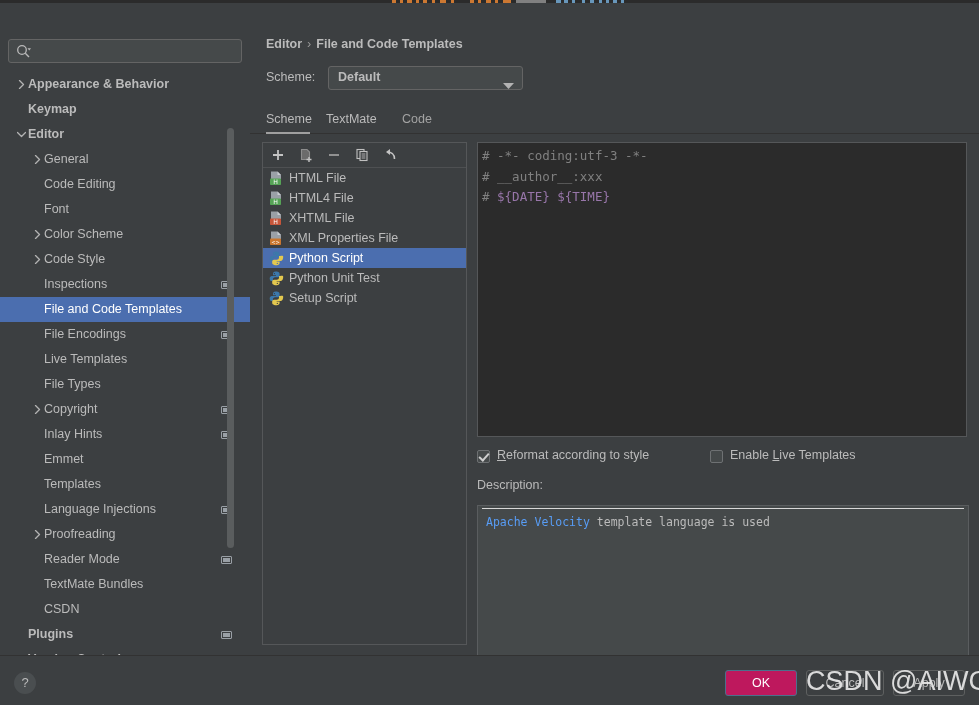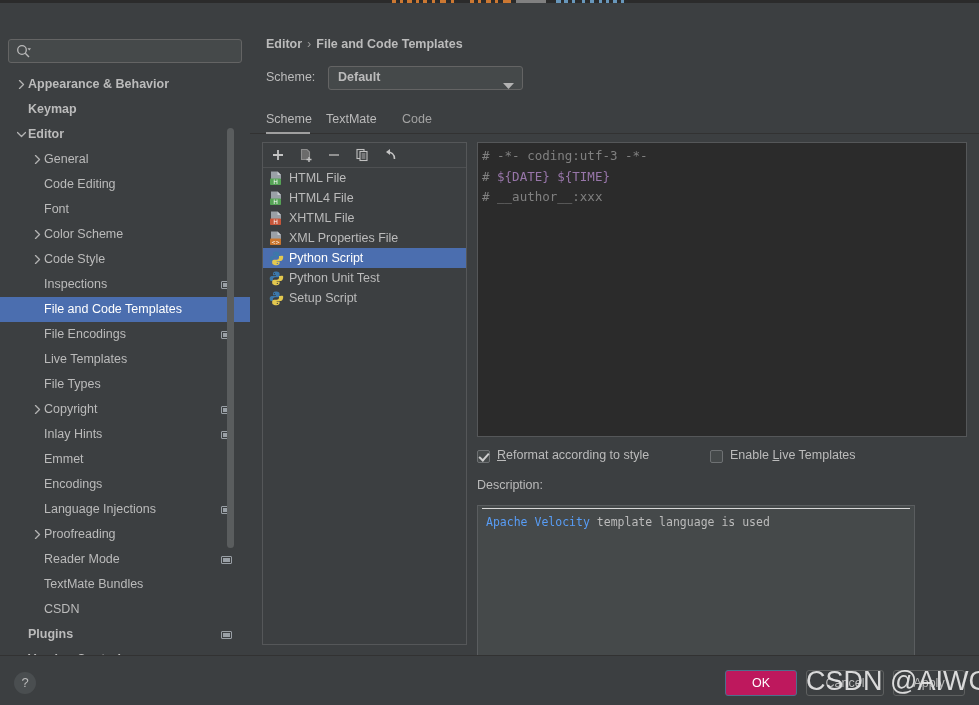--- a/index.html
+++ b/index.html
@@ -206,21 +206,21 @@
     position: absolute; top: 0px; font-size: 12.5px; color: #bbbbbb;
     white-space: nowrap;
   }
   .cb-lbl u { text-decoration: underline; }
 
   .desc-label {
     position: absolute; left: 227px; top: 448px;
     font-size: 12.5px; color: #bbbbbb;
   }
   .desc-panel {
-    position: absolute; left: 227px; top: 475px; width: 438px; height: 170px;
+    position: absolute; left: 227px; top: 475px; width: 492px; height: 170px;
     background: #45494a; border: 1px solid #5a5d5f;
   }
   .desc-panel .topline {
     position: absolute; left: 4px; top: 2px; right: 4px; height: 1px;
     background: #d8d8d8;
   }
   .desc-text {
     position: absolute; left: 8px; top: 8px; right: 6px;
     font-family: "DejaVu Sans Mono", monospace;
     font-size: 11.5px; color: #bbbbbb; line-height: 16px;
@@ -396,21 +396,21 @@
           <div class="cfg-ind"></div>
         </div>
         <div class="tree-item">
           <div class="lbl" style="left: 44px;">Inlay Hints</div>
           <div class="cfg-ind"></div>
         </div>
         <div class="tree-item">
           <div class="lbl" style="left: 44px;">Emmet</div>
         </div>
         <div class="tree-item">
-          <div class="lbl" style="left: 44px;">Encodings</div>
+          <div class="lbl" style="left: 44px;">Templates</div>
         </div>
         <div class="tree-item">
           <div class="lbl" style="left: 44px;">Language Injections</div>
           <div class="cfg-ind"></div>
         </div>
         <div class="tree-item">
           <div class="arrow" style="left: 30px;">
             <svg width="9" height="9" viewBox="0 0 9 9">
               <path d="M2.5,0.5 L6.5,4.5 L2.5,8.5" stroke="#b3b3b3" stroke-width="1.3" fill="none" stroke-linecap="round" stroke-linejoin="round"></path>
             </svg>
@@ -542,21 +542,21 @@
                 <path d="M12.1,5.9 L11.0,5.9 L11.0,7.4 C11.0,8.7 9.9,9.7 8.7,9.7 L6.0,9.7 C5.0,9.7 4.2,10.5 4.2,11.5 L4.2,13.1 C4.2,14.1 5.1,14.7 6.1,15.0 C7.3,15.3 8.5,15.4 9.7,15.0 C10.7,14.7 11.6,14.2 11.6,13.1 L11.6,11.6 L8.6,11.6 L8.6,11.0 L12.7,11.0 C14.0,11.0 14.5,10.1 14.9,8.8 C15.3,7.4 15.3,6.1 14.9,5.9 C14.1,5.6 13.1,5.9 12.1,5.9 Z M9.3,12.7 C9.7,12.7 10.0,13.0 10.0,13.4 C10.0,13.7 9.7,14.0 9.3,14.0 C9.0,14.0 8.7,13.7 8.7,13.4 C8.7,13.0 9.0,12.7 9.3,12.7 Z" fill="#e3c84f"></path>
               </svg></div><span>Python Unit Test</span></div>
           <div class="tpl-item"><div class="tpl-icon"><svg width="16" height="16" viewBox="0 0 16 16">
                 <path d="M7.8,1.5 C5.4,1.5 5.0,2.6 5.0,3.8 L5.0,5.3 L8.0,5.3 L8.0,5.9 L3.9,5.9 C2.6,5.9 1.7,6.8 1.7,8.4 C1.7,10.0 2.5,11.0 3.8,11.0 L4.9,11.0 L4.9,9.4 C4.9,8.2 5.9,7.2 7.1,7.2 L9.8,7.2 C10.8,7.2 11.6,6.4 11.6,5.4 L11.6,3.8 C11.6,2.7 10.8,1.9 9.7,1.8 C9.1,1.6 8.4,1.5 7.8,1.5 Z M6.4,2.9 C6.8,2.9 7.1,3.2 7.1,3.6 C7.1,3.9 6.8,4.2 6.4,4.2 C6.1,4.2 5.8,3.9 5.8,3.6 C5.8,3.2 6.1,2.9 6.4,2.9 Z" fill="#3c78aa"></path>
                 <path d="M12.1,5.9 L11.0,5.9 L11.0,7.4 C11.0,8.7 9.9,9.7 8.7,9.7 L6.0,9.7 C5.0,9.7 4.2,10.5 4.2,11.5 L4.2,13.1 C4.2,14.1 5.1,14.7 6.1,15.0 C7.3,15.3 8.5,15.4 9.7,15.0 C10.7,14.7 11.6,14.2 11.6,13.1 L11.6,11.6 L8.6,11.6 L8.6,11.0 L12.7,11.0 C14.0,11.0 14.5,10.1 14.9,8.8 C15.3,7.4 15.3,6.1 14.9,5.9 C14.1,5.6 13.1,5.9 12.1,5.9 Z M9.3,12.7 C9.7,12.7 10.0,13.0 10.0,13.4 C10.0,13.7 9.7,14.0 9.3,14.0 C9.0,14.0 8.7,13.7 8.7,13.4 C8.7,13.0 9.0,12.7 9.3,12.7 Z" fill="#e3c84f"></path>
               </svg></div><span>Setup Script</span></div>
         </div>
     </div>
 
     <div class="editor">
-      <div class="code" id="code"><div><span># -*- coding:utf-3 -*-</span></div><div><span># </span><span class="var">${DATE} ${TIME}</span></div><div><span># __author__:xxx</span></div></div>
+      <div class="code" id="code"><div><span># -*- coding:utf-3 -*-</span></div><div><span># __author__:xxx</span></div><div><span># </span><span class="var">${DATE} ${TIME}</span></div></div>
     </div>
 
     <div class="cb-row">
       <div class="cb checked" id="cb-reformat" style="left:0px"></div>
       <div class="cb-lbl" id="lbl-reformat" style="left:20px"><u>R</u>eformat according to style</div>
 
       <div class="cb" id="cb-live" style="left:233px"></div>
       <div class="cb-lbl" id="lbl-live" style="left:253px">Enable <u>L</u>ive Templates</div>
     </div>
 

